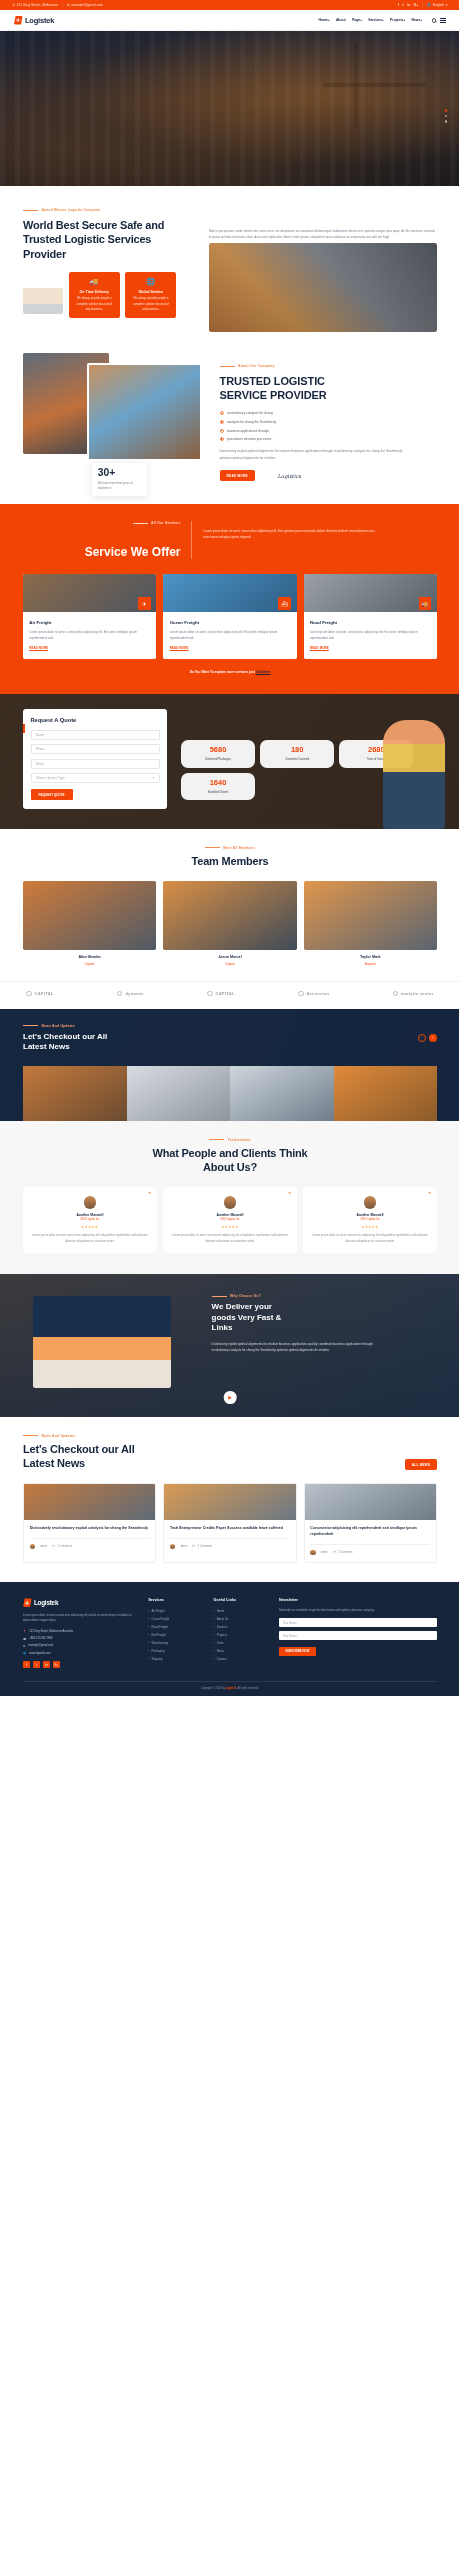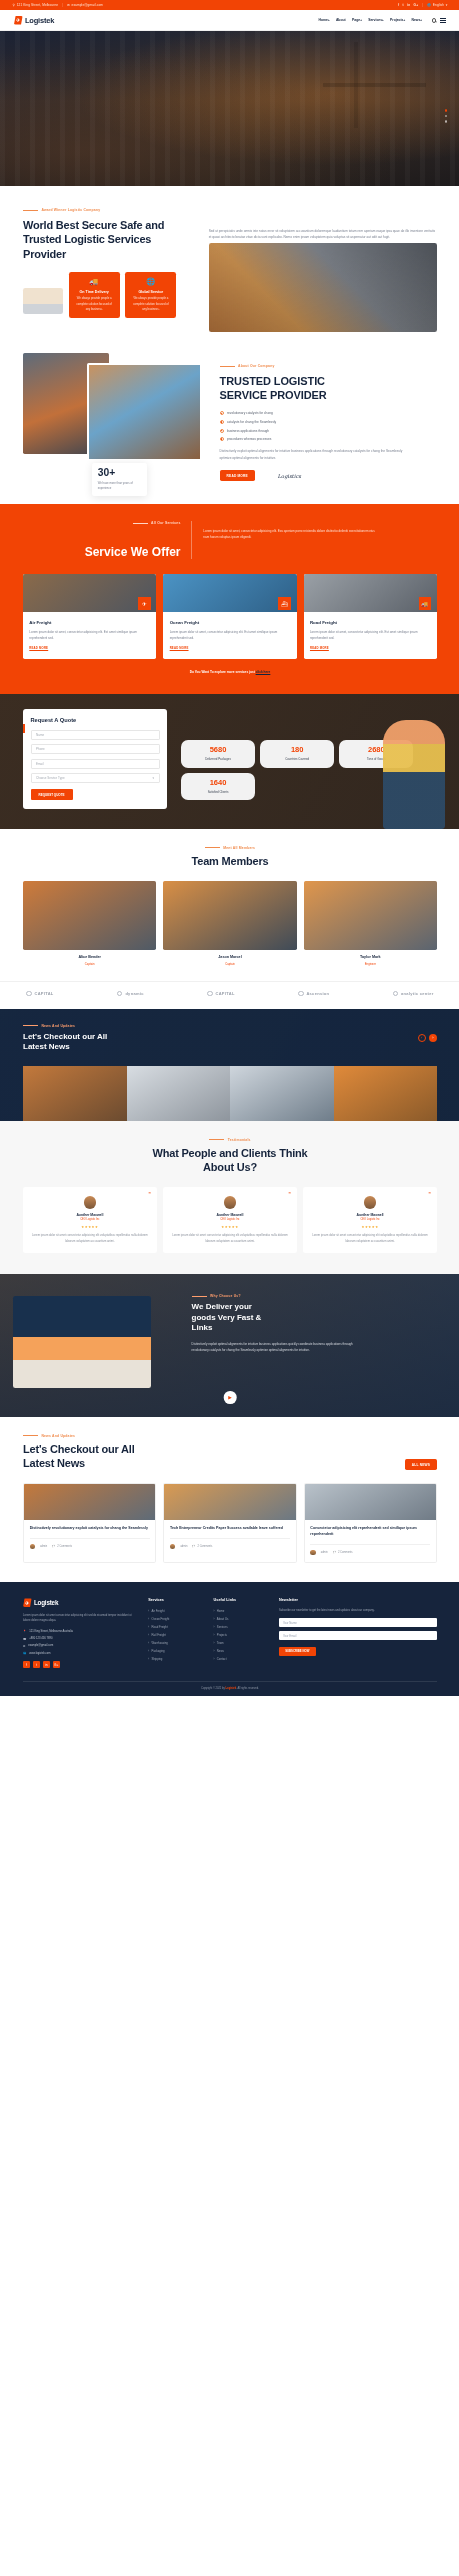--- a/index.html
+++ b/index.html
@@ -251,21 +251,21 @@
   .tname { font-size:3.4px; font-weight:bold; color:#16243c; }
   .trole { font-size:2.6px; color:#f24405; margin-top:1.7px; }
   .tstars { color:#f7a823; font-size:3.2px; letter-spacing:0.6px; margin-top:3.4px; }
   .ttext { font-size:2.8px; line-height:2.0; color:#8a909b; margin-top:4.6px; }
 
   
   .why {
     background:
       linear-gradient(rgba(20,34,56,.55), rgba(20,34,56,.75)),
       linear-gradient(120deg,#6e5a44,#3a4a5e);
-    padding:17px 7px 23px; display:flex; gap:12.6px; position:relative;
+    padding:17px 27px 23px; display:flex; gap:12.6px; position:relative;
   }
   .why-l { width:172px; position:relative; height:103px; }
   .why-people {
     position:absolute; left:5.7px; top:5.7px; width:138px; height:92px;
     background:linear-gradient(#18304d 0 45%, #f5a25a 45% 70%, #e8e2d8 70% 100%);
     border-radius:2.3px;
   }
   .why-r { flex:1; padding-top:3.4px; }
   .why-r .eyebrow { color:#ff9e6d; }
   .why-r .eyebrow .line { background:#ff9e6d; }

